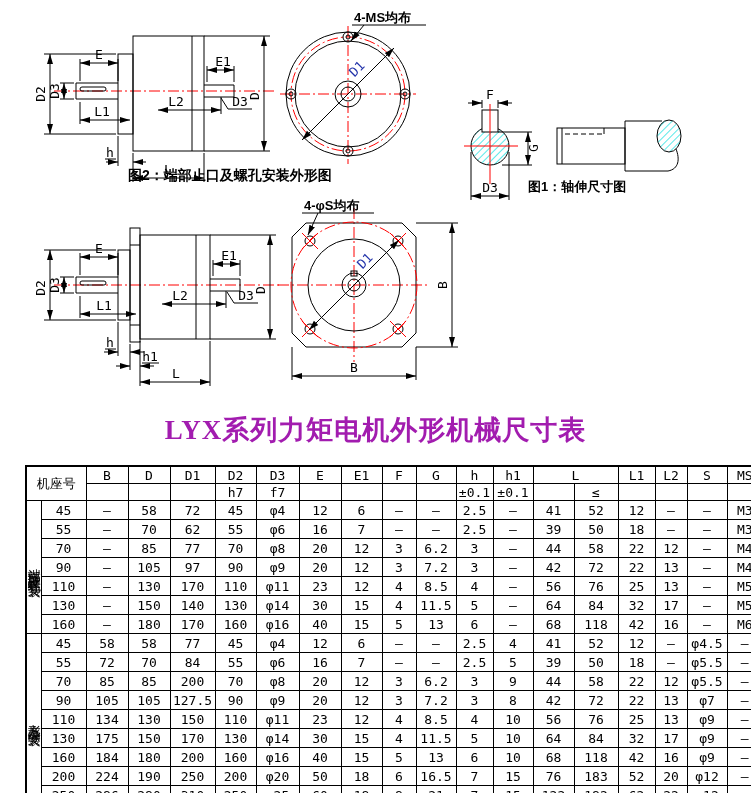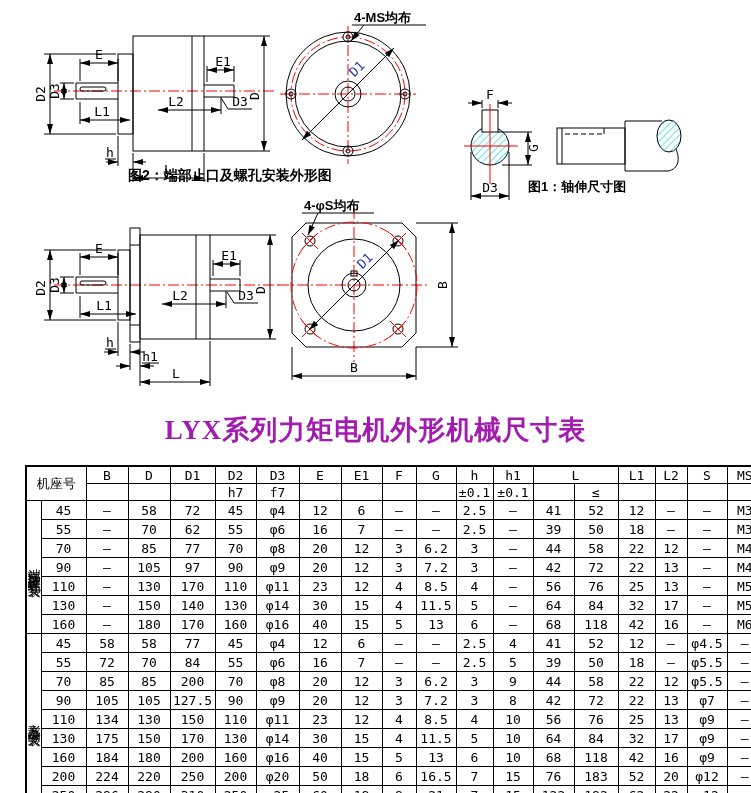--- a/index.html
+++ b/index.html
@@ -629,21 +629,21 @@
           <td>68</td>
           <td>118</td>
           <td>42</td>
           <td>16</td>
           <td>φ9</td>
           <td>–</td>
         </tr>
         <tr>
           <td>200</td>
           <td>224</td>
-          <td>220</td>
+          <td>190</td>
           <td>250</td>
           <td>200</td>
           <td>φ20</td>
           <td>50</td>
           <td>18</td>
           <td>6</td>
           <td>16.5</td>
           <td>7</td>
           <td>15</td>
           <td>76</td>

